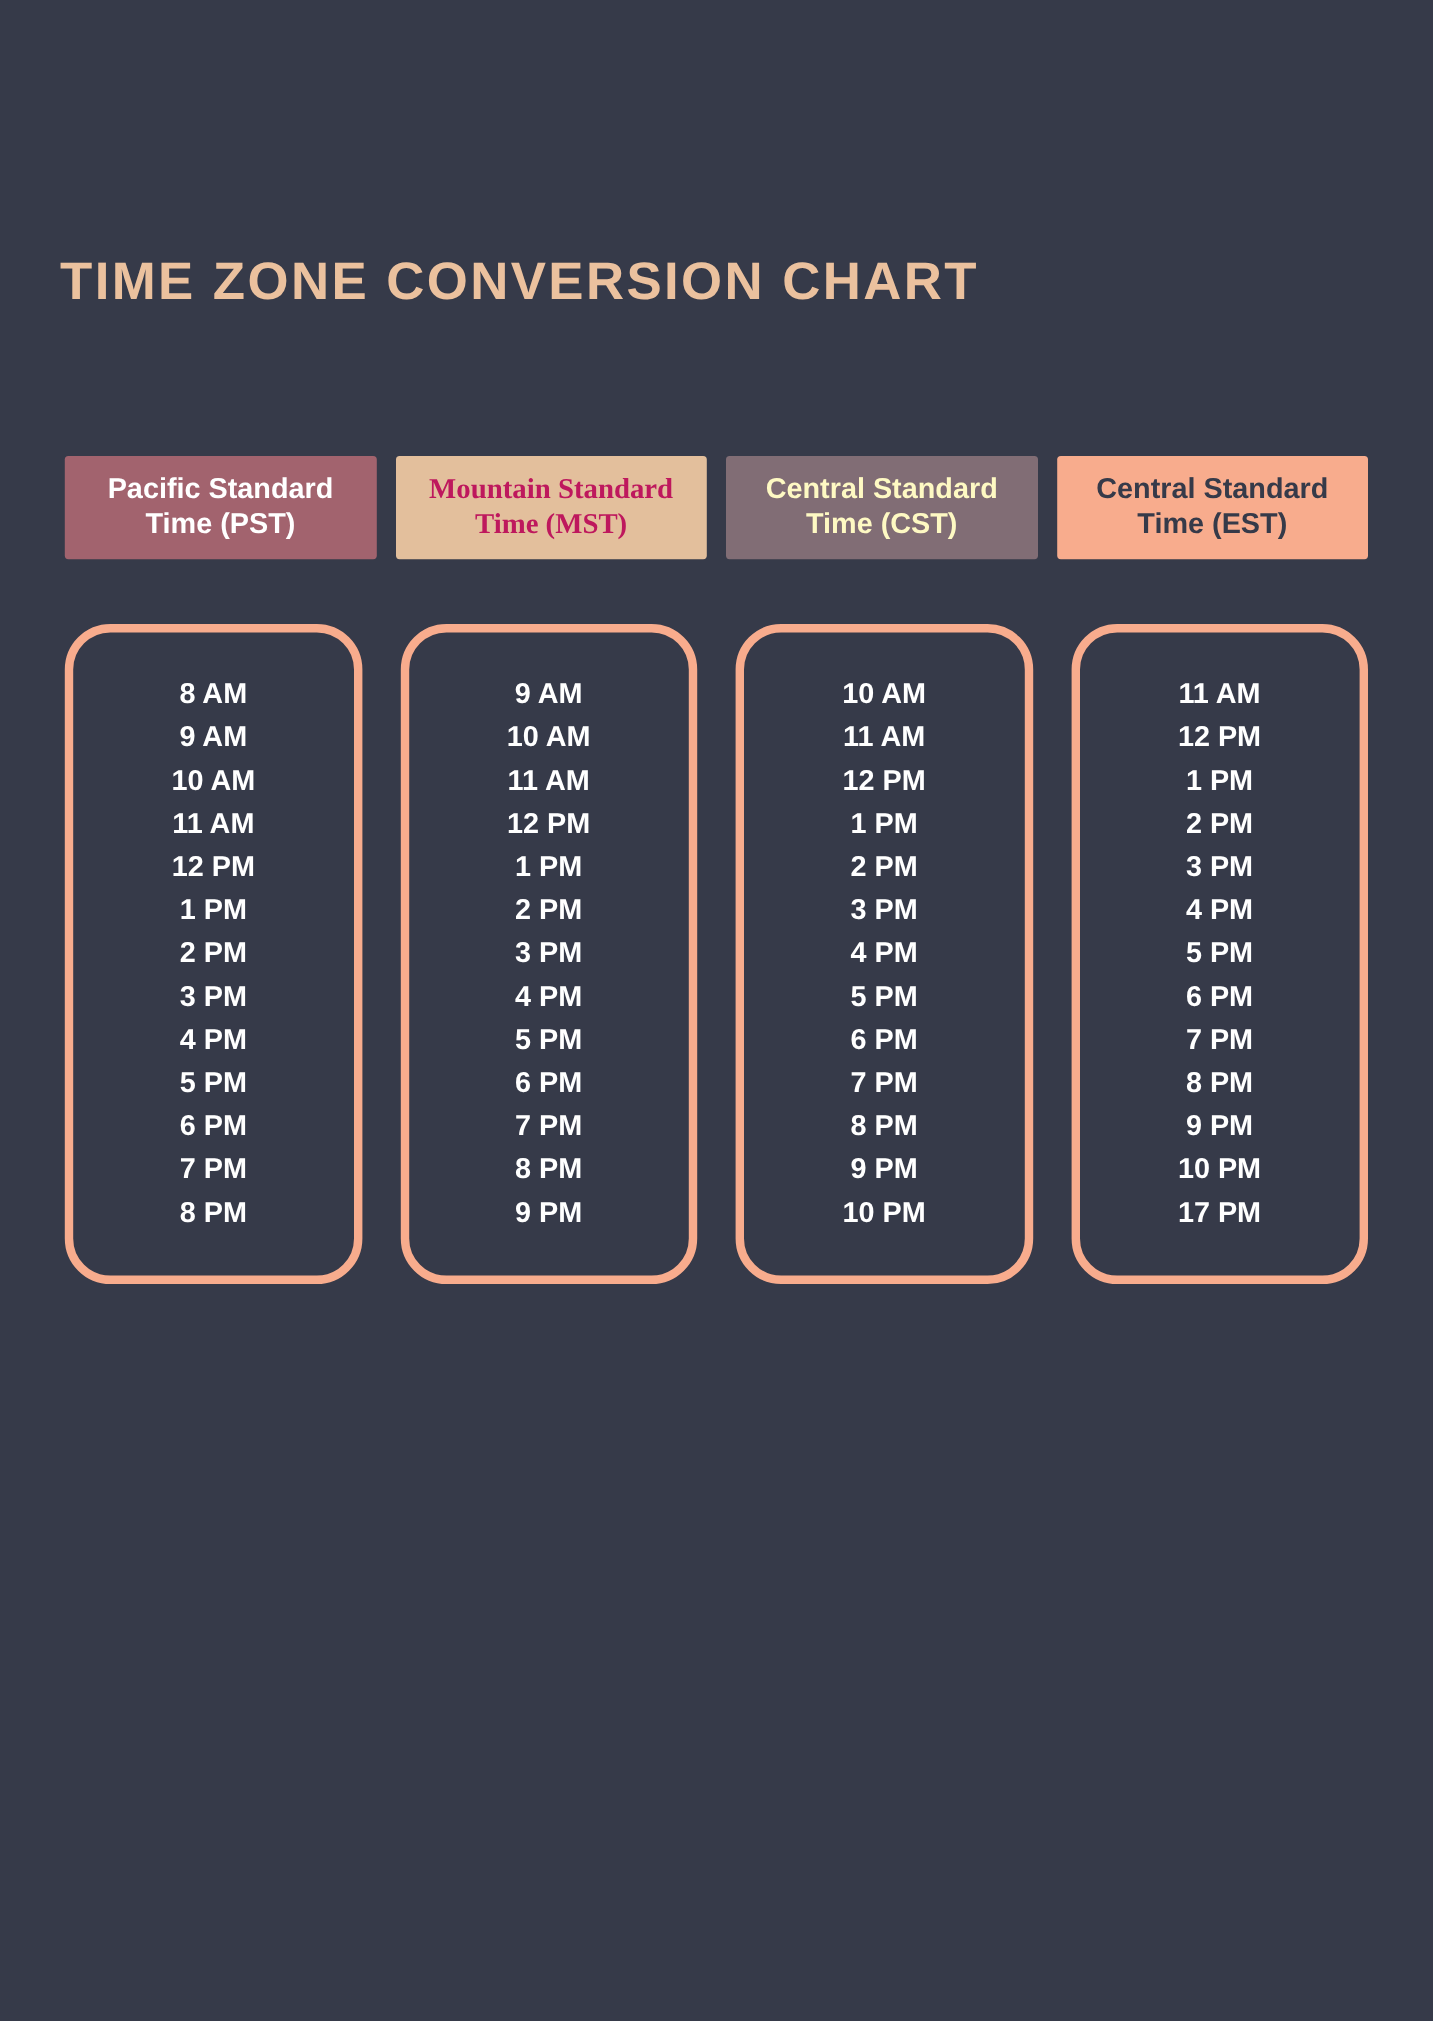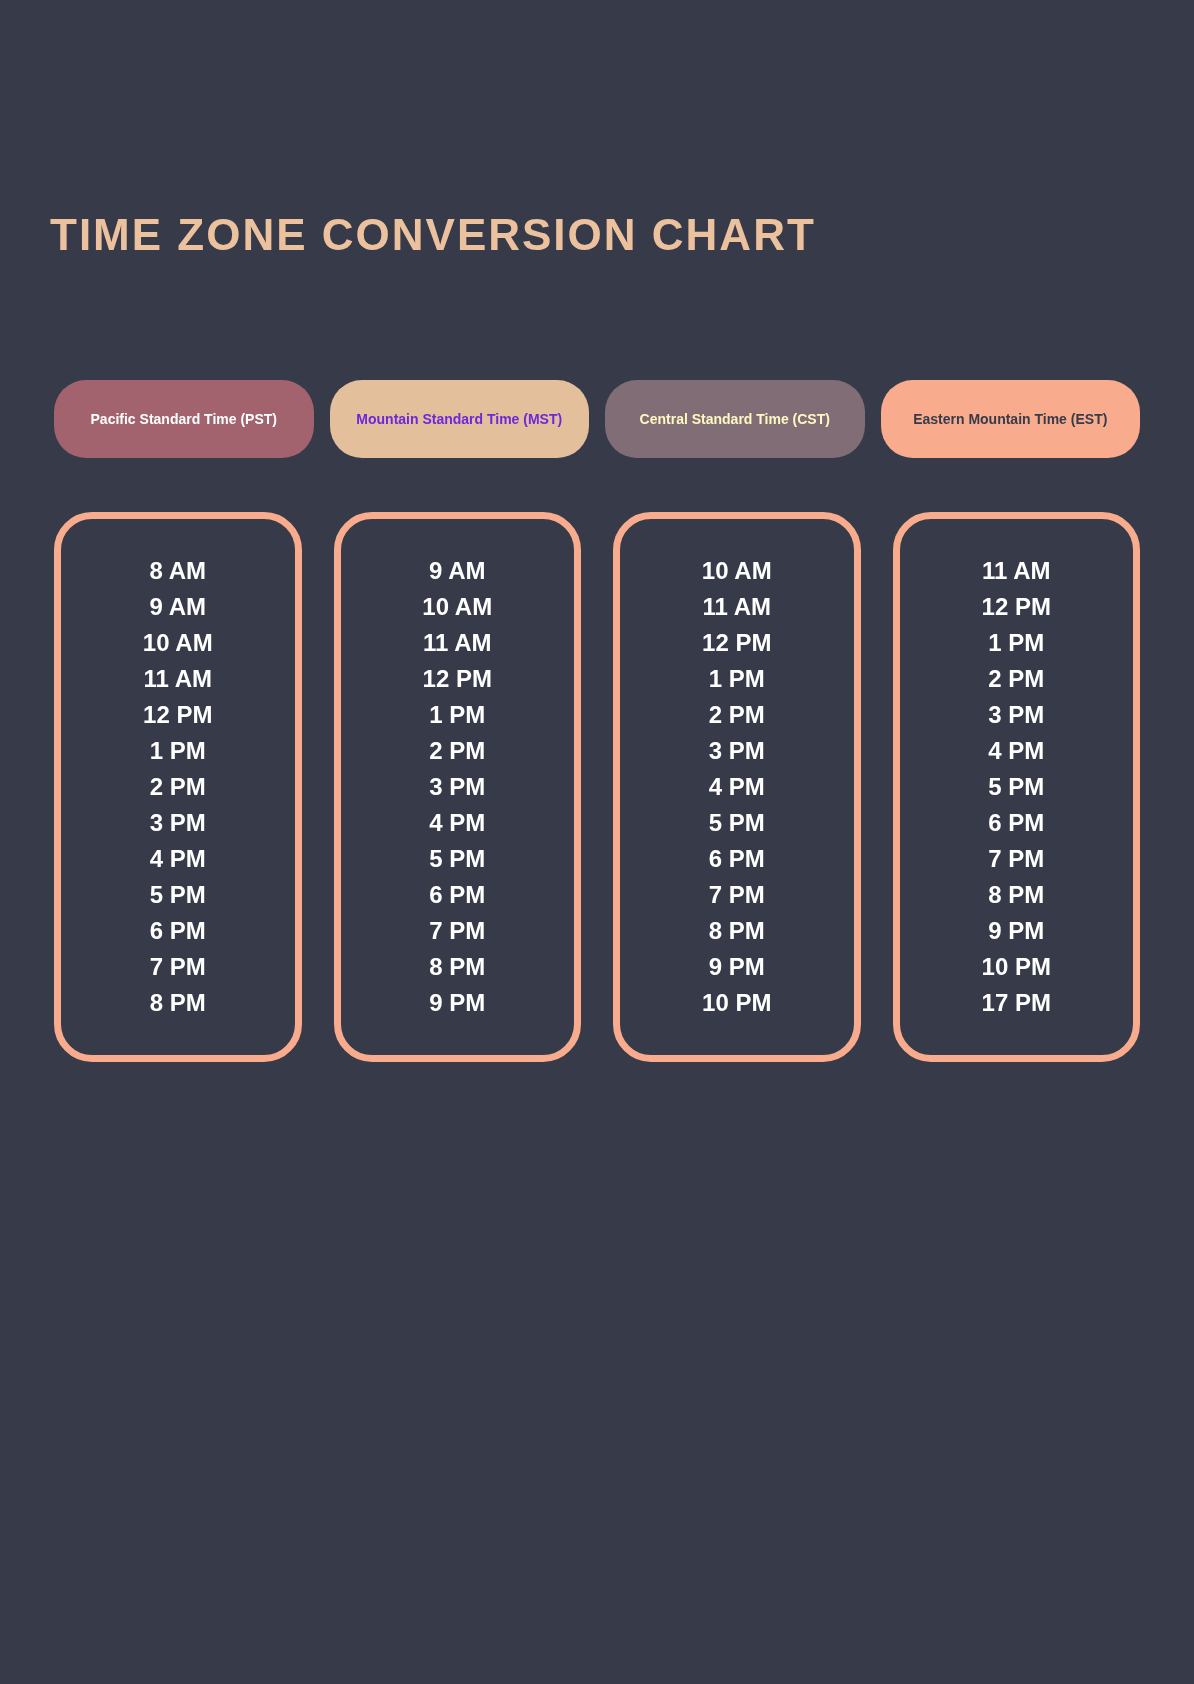--- a/index.html
+++ b/index.html
@@ -20,33 +20,33 @@
     padding-bottom: 120px;
   }
   .header-row {
     display: flex;
     justify-content: space-between;
     gap: 16px;
     padding: 0 4px;
   }
   .header-pill {
     flex: 1;
-    border-radius: 32px;
+    border-radius: 3px;
     display: flex;
     align-items: center;
     justify-content: center;
     text-align: center;
     font-weight: 700;
-    font-size: 14px;
+    font-size: 24px;
     line-height: 1.2;
     padding: 14px 10px;
     min-height: 78px;
   }
   .pill-0 { background: #a2636e; color: #fff; }
-  .pill-1 { background: #e3bf9c; color: #6d28d9; }
+  .pill-1 { background: #e3bf9c; color: #be185d; font-family: Liberation Serif, serif; }
   .pill-2 { background: #816d75; color: #fef9c3; }
   .pill-3 { background: #f8ac8d; color: #363a49; }
   .columns-row {
     display: flex;
     justify-content: space-between;
     gap: 32px;
     margin-top: 54px;
     padding: 0 4px;
   }
   .time-column {
@@ -68,21 +68,21 @@
 </style>
 </head>
 <body>
 
 <div class="title">TIME ZONE CONVERSION CHART</div>
 
 <div class="header-row">
   <div class="header-pill pill-0">Pacific Standard Time (PST)</div>
   <div class="header-pill pill-1">Mountain Standard Time (MST)</div>
   <div class="header-pill pill-2">Central Standard Time (CST)</div>
-  <div class="header-pill pill-3">Eastern Mountain Time (EST)</div>
+  <div class="header-pill pill-3">Central Standard Time (EST)</div>
 </div>
 
 <div class="columns-row">
   <div class="time-column">
       <div class="time-cell">8 AM</div>
       <div class="time-cell">9 AM</div>
       <div class="time-cell">10 AM</div>
       <div class="time-cell">11 AM</div>
       <div class="time-cell">12 PM</div>
       <div class="time-cell">1 PM</div>

